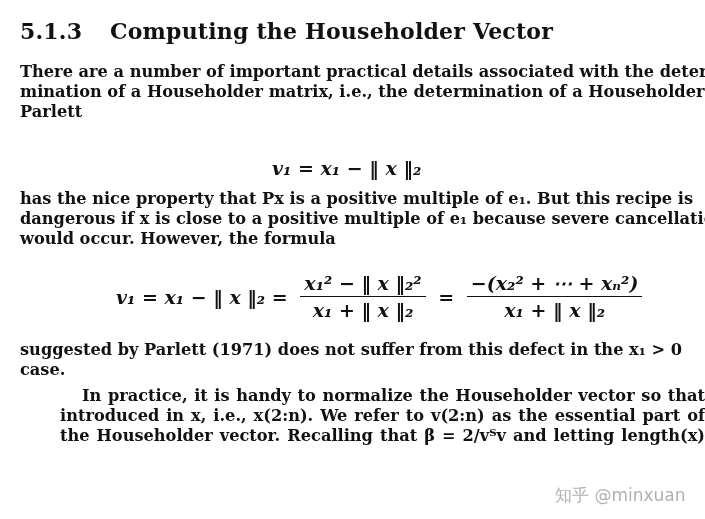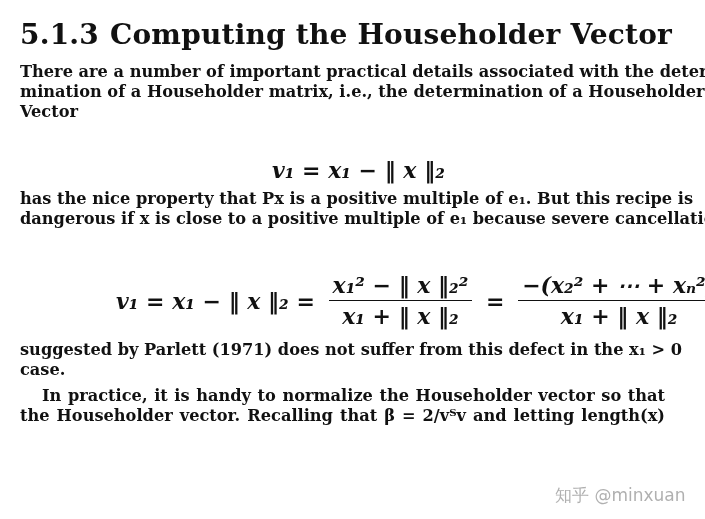--- a/index.html
+++ b/index.html
@@ -1,76 +1,78 @@
 <!DOCTYPE html>
 <html><head>
 <meta charset="utf-8">
 <style>
   html, body { margin: 0; padding: 0; background: #ffffff; }
   body { width: 705px; height: 519px; overflow: hidden; position: relative;
          font-family: "DejaVu Serif", "Liberation Serif", serif; color: #111; }
   .page { position: absolute; left: 0; top: 0; width: 705px; height: 519px; }
-  .heading { position: absolute; left: 20px; top: 18px; font-weight: bold; font-size: 28px; letter-spacing: 0.2px; }
+  .heading { position: absolute; left: 20px; top: 18px; font-weight: bold; font-size: 22px; letter-spacing: 0.2px; }
   .heading .num { display: inline-block; width: 90px; }
   .para { position: absolute; left: 20px; width: 645px; font-size: 16.2px; line-height: 20px;
           text-align: justify; font-weight: bold; }
   .para .line { display: block; white-space: nowrap; text-align-last: justify; }
   .para .line.last { text-align-last: left; }
   .math { font-style: italic; }
-  .eq { position: absolute; font-size: 22px; font-weight: bold; white-space: nowrap; }
+  .eq { position: absolute; font-size: 19px; font-weight: bold; white-space: nowrap; }
   .frac { display: inline-block; vertical-align: middle; text-align: center; margin: 0 6px; }
   .frac .num-part { display: block; padding: 0 4px 2px; border-bottom: 1.3px solid #111; }
   .frac .den-part { display: block; padding: 2px 4px 0; font-style: italic; }
   .watermark { position: absolute; left: 555px; top: 484px; font-family: "DejaVu Sans", sans-serif;
                font-size: 17px; color: rgba(150,150,150,0.75); font-weight: normal; white-space: nowrap; }
   .indent { padding-left: 22px; }
 </style>
 </head>
 <body>
 
 <div class="page">
 
   <div class="heading">
     <span class="num">5.1.3</span><span>Computing the Householder Vector</span>
   </div>
 
   <div class="para" style="top:62px;">
     <span class="line">There are a number of important practical details associated with the deter-</span>
     <span class="line">mination of a Householder matrix, i.e., the determination of a Householder</span>
-    <span class="line last">Vector</span>
+    <span class="line last">Parlett</span>
   </div>
 
   <div class="eq" style="left:272px; top:157px;">
     <span class="math">v₁</span>
     <span class="math">= x₁ − ‖ x ‖₂</span>
   </div>
 
   <div class="para" style="top:189px;">
     <span class="line">has the nice property that Px is a positive multiple of e₁.  But this recipe is</span>
     <span class="line">dangerous if x is close to a positive multiple of e₁ because severe cancellation</span>
+    <span class="line last">would occur.  However, the formula</span>
   </div>
 
   <div class="eq" style="left:116px; top:272px;">
     <span class="math" style="vertical-align:middle;">v₁ = x₁ − ‖ x ‖₂ =</span>
     <span class="frac math">
       <span class="num-part">x₁² − ‖ x ‖₂²</span>
       <span class="den-part">x₁ + ‖ x ‖₂</span>
     </span>
     <span style="vertical-align:middle;">=</span>
     <span class="frac math">
       <span class="num-part">−(x₂² + ⋯ + xₙ²)</span>
       <span class="den-part">x₁ + ‖ x ‖₂</span>
     </span>
   </div>
 
   <div class="para" style="top:340px;">
     <span class="line">suggested by Parlett (1971) does not suffer from this defect in the x₁ &gt; 0</span>
     <span class="line last">case.</span>
   </div>
 
-  <div class="para" style="top:386px;">
+  <div class="para" style="top:386px;margin-left:40px;">
     <span class="line indent">In practice, it is handy to normalize the Householder vector so that</span>
+    <span class="line">introduced in x, i.e., x(2:n).  We refer to v(2:n) as the essential part of</span>
     <span class="line">the Householder vector.  Recalling that β = 2/vᵀv and letting length(x)</span>
   </div>
 
   <div class="watermark">知乎 @minxuan</div>
 
 </div>
 
 </body></html>

